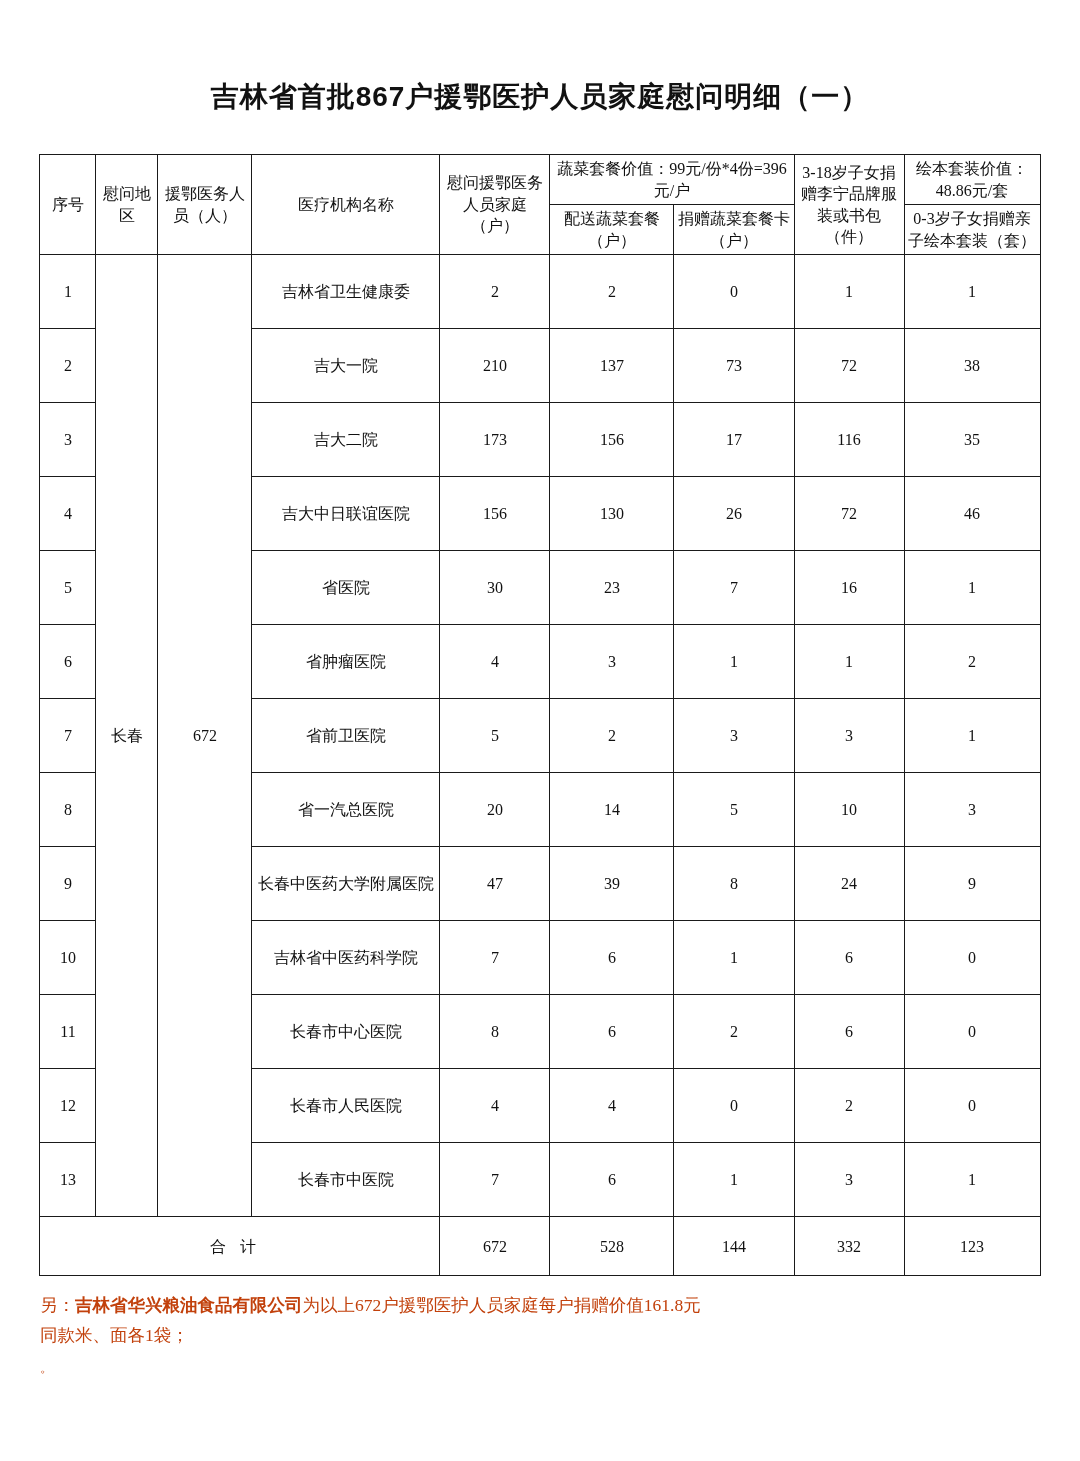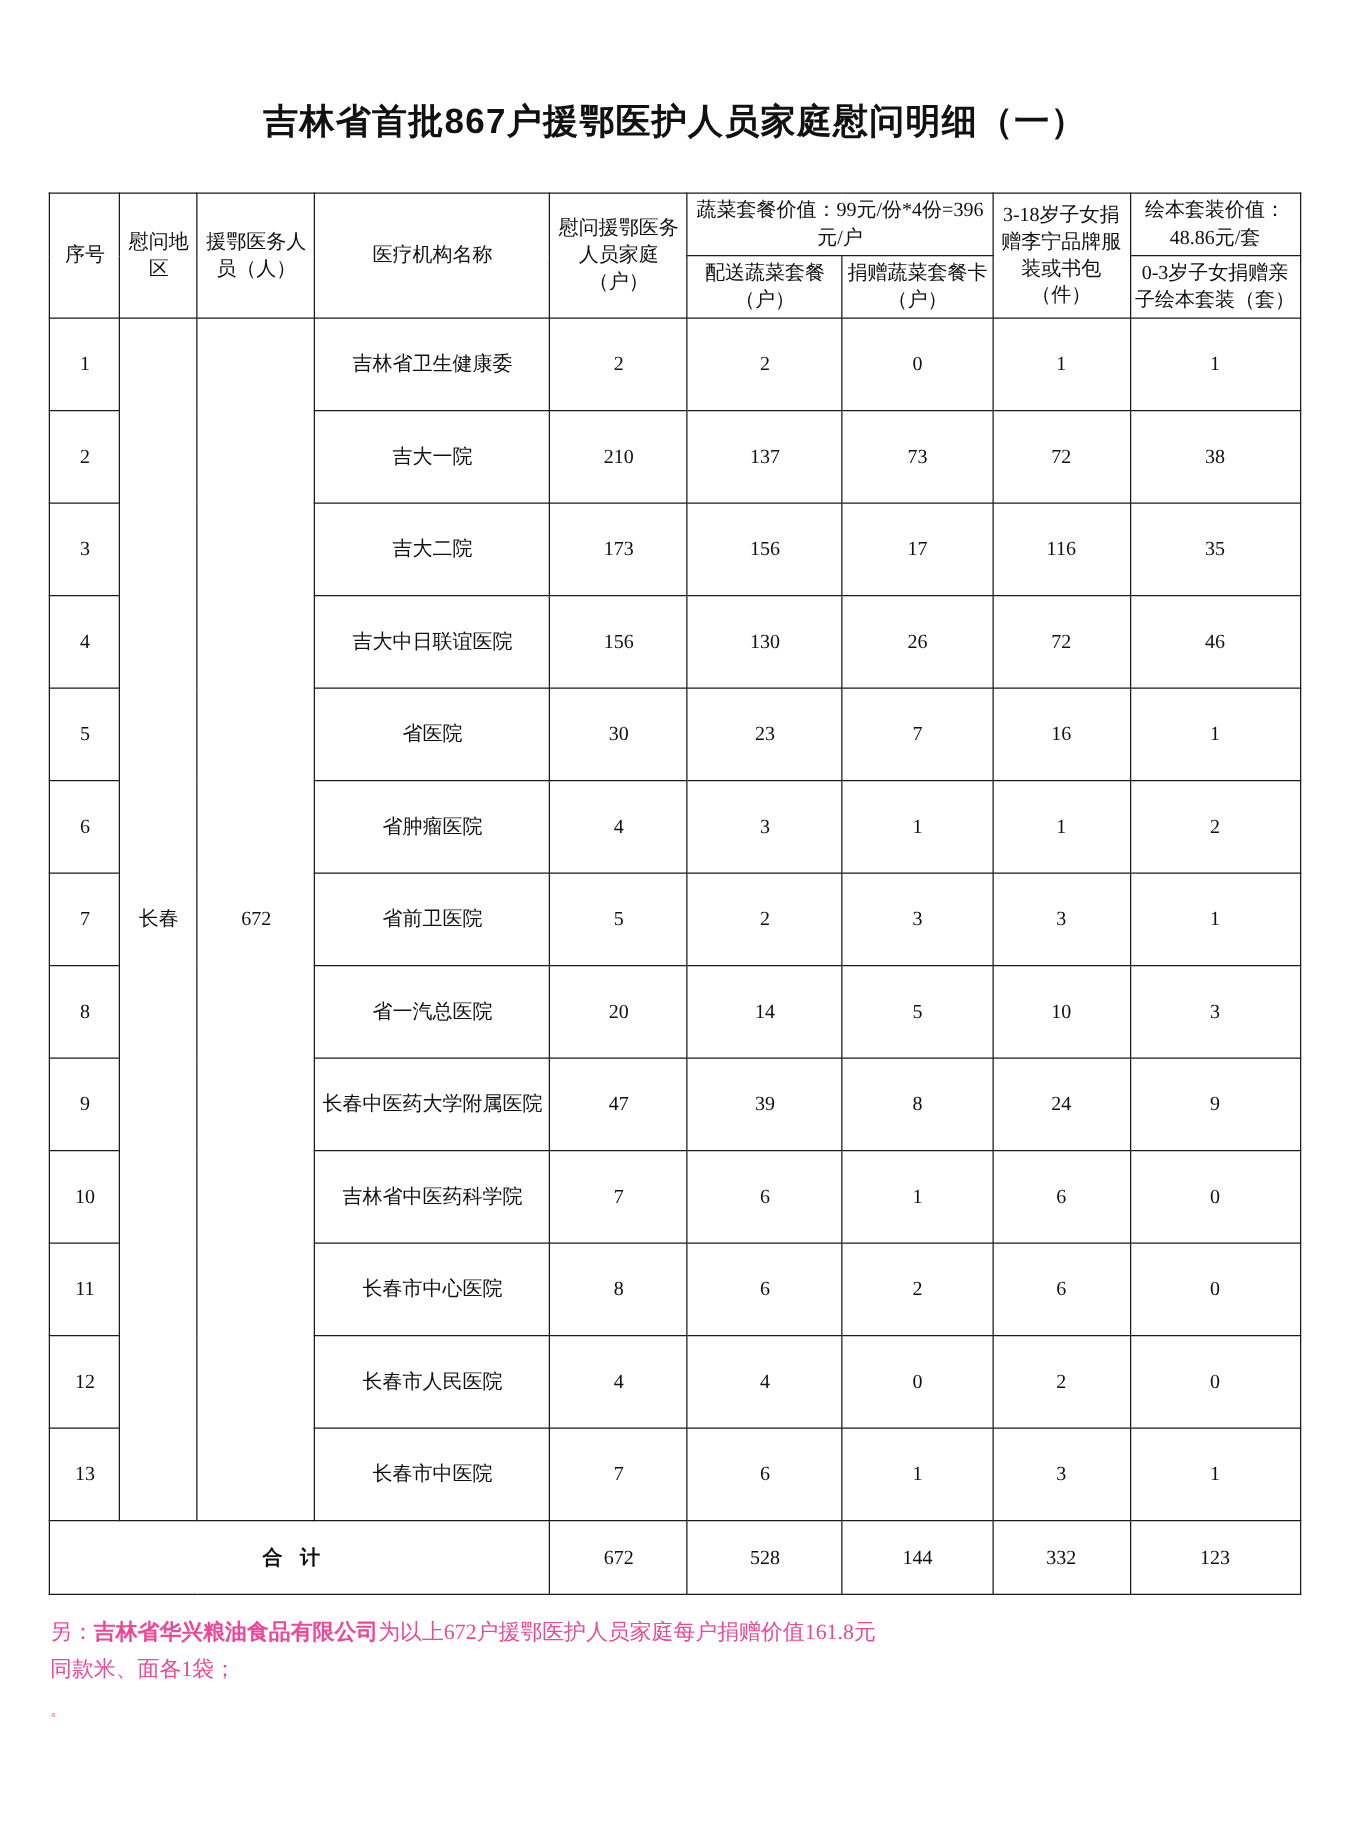--- a/index.html
+++ b/index.html
@@ -72,29 +72,28 @@
   .col-book  { width: 136px; }
 
   .row-body td { height: 67px; }
   .row-total td {
     height: 52px;
     font-size: 17px;
   }
   .total-label {
     letter-spacing: 14px;
     font-size: 17px;
-    font-weight: bold;
   }
   .notes {
     width: 1000px;
     margin: 14px auto 0 auto;
     font-size: 17.5px;
     line-height: 1.72;
     font-family: "Liberation Serif", "DejaVu Serif", serif;
-    color: #ec4899;
+    color: #c2410c;
   }
   .notes p { margin: 0; }
   .notes .b { font-weight: bold; }
   .notes .tail { font-size: 13px; margin-top: 6px; }
 </style>
 </head>
 <body>
 
 <div class="page">
 

